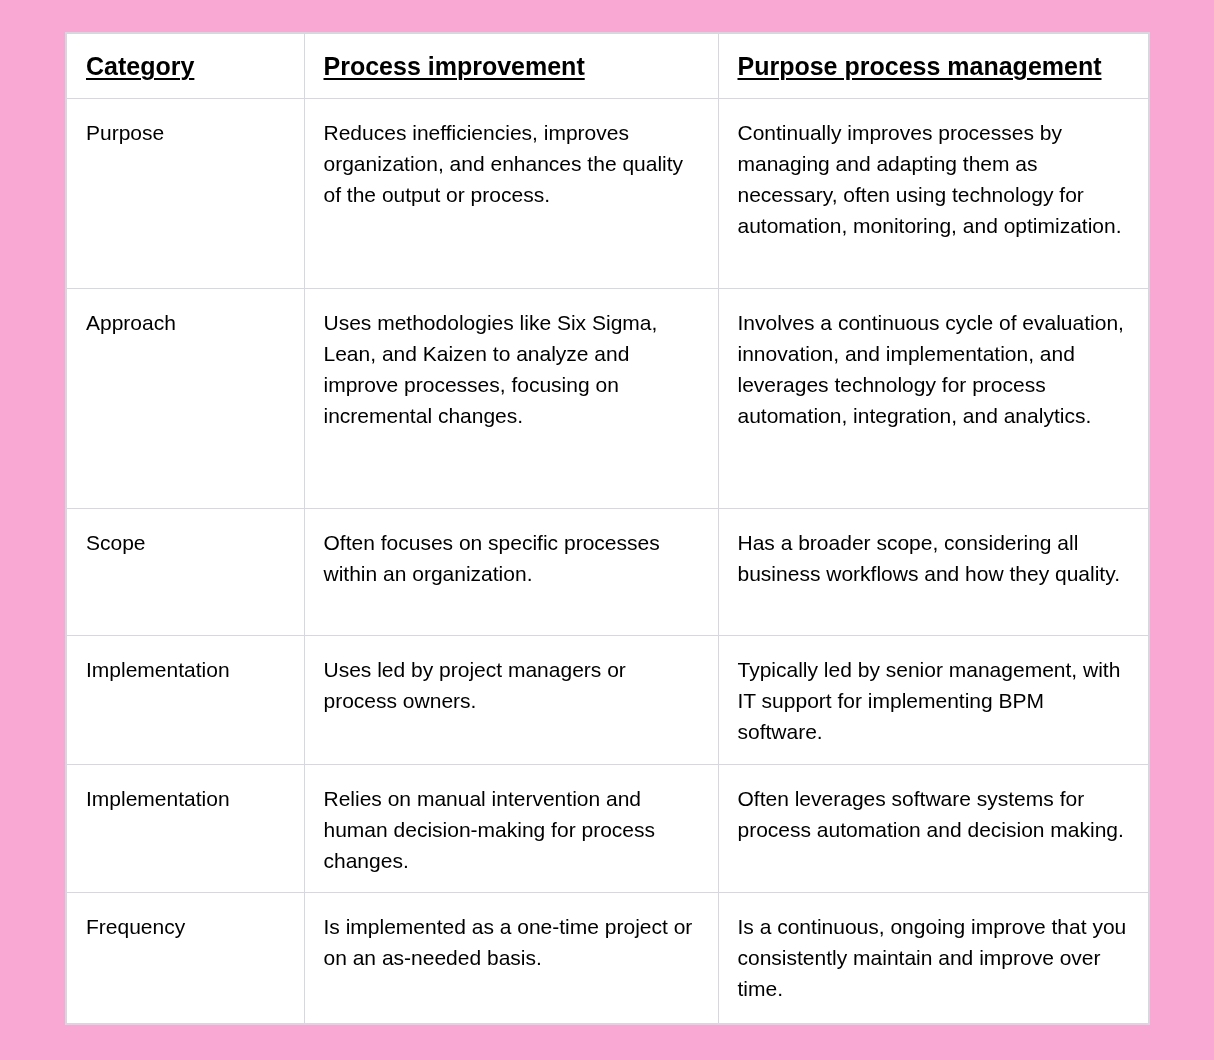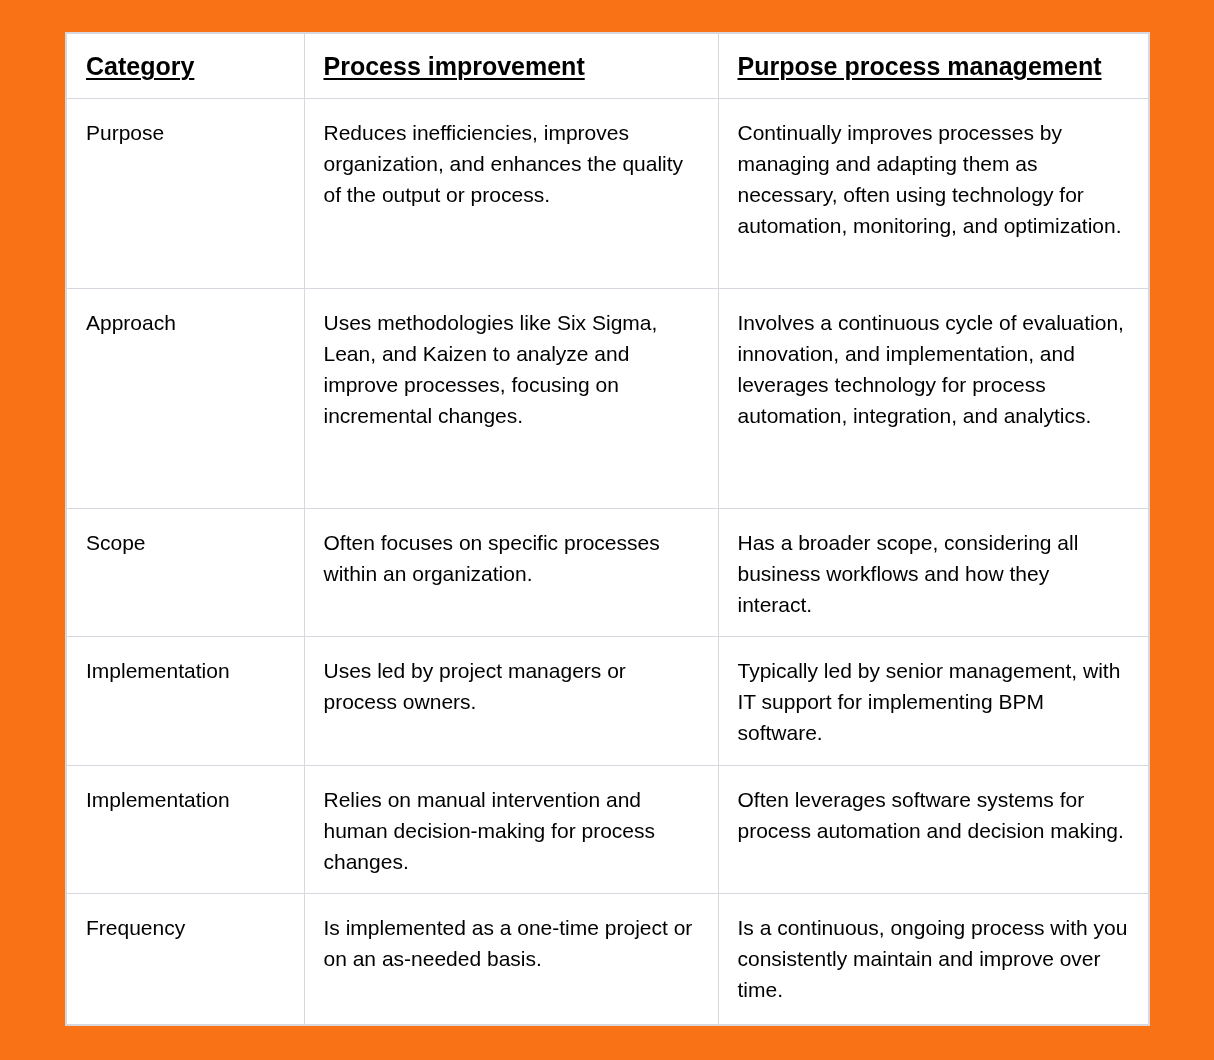--- a/index.html
+++ b/index.html
@@ -8,21 +8,21 @@
     background: #ffffff;
     width: 1214px;
     height: 1060px;
     font-family: "Liberation Sans", "DejaVu Sans", sans-serif;
     color: #000000;
   }
   .page {
     position: relative;
     width: 1214px;
     height: 1060px;
-    background: #f97316;
+    background: #f9a8d4;
     overflow: hidden;
   }
   table.comparison {
     position: absolute;
     left: 65px;
     top: 32px;
     width: 1083px;
     border-collapse: collapse;
     table-layout: fixed;
     border: 2px solid #d7d7e0;
@@ -87,35 +87,35 @@
 
       <tr class="r-approach">
         <td class="row-label">Approach</td>
         <td>Uses methodologies like Six Sigma, Lean, and Kaizen to analyze and improve processes, focusing on incremental changes.</td>
         <td>Involves a continuous cycle of evaluation, innovation, and implementation, and leverages technology for process automation, integration, and analytics.</td>
       </tr>
 
       <tr class="r-scope">
         <td class="row-label">Scope</td>
         <td>Often focuses on specific processes within an organization.</td>
-        <td>Has a broader scope, considering all business workflows and how they interact.</td>
+        <td>Has a broader scope, considering all business workflows and how they quality.</td>
       </tr>
 
       <tr class="r-responsibility">
         <td class="row-label">Implementation</td>
         <td>Uses led by project managers or process owners.</td>
         <td>Typically led by senior management, with IT support for implementing BPM software.</td>
       </tr>
 
       <tr class="r-implementation">
         <td class="row-label">Implementation</td>
         <td>Relies on manual intervention and human decision-making for process changes.</td>
         <td>Often leverages software systems for process automation and decision making.</td>
       </tr>
 
       <tr class="r-frequency">
         <td class="row-label">Frequency</td>
         <td>Is implemented as a one-time project or on an as-needed basis.</td>
-        <td>Is a continuous, ongoing process with you consistently maintain and improve over time.</td>
+        <td>Is a continuous, ongoing improve that you consistently maintain and improve over time.</td>
       </tr>
     </tbody>
   </table>
 </div>
 
 </body></html>

